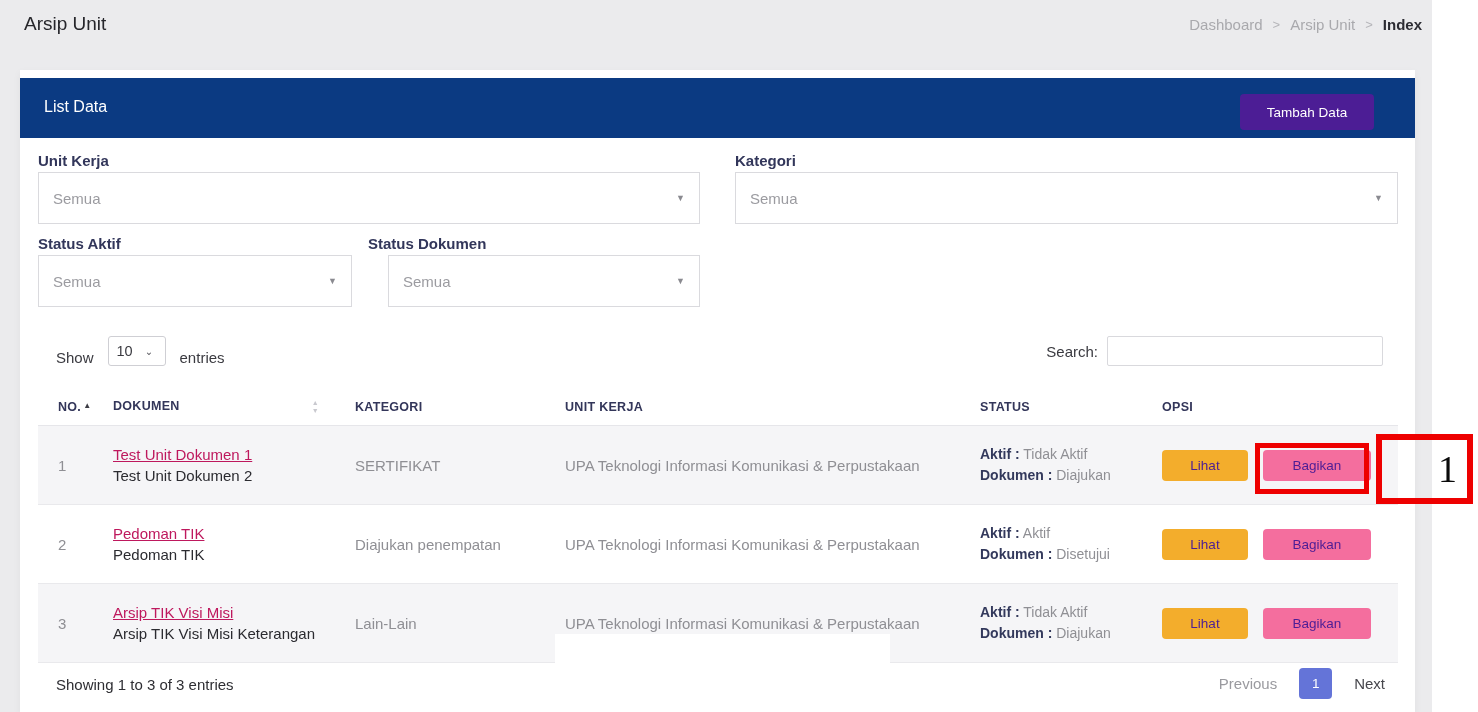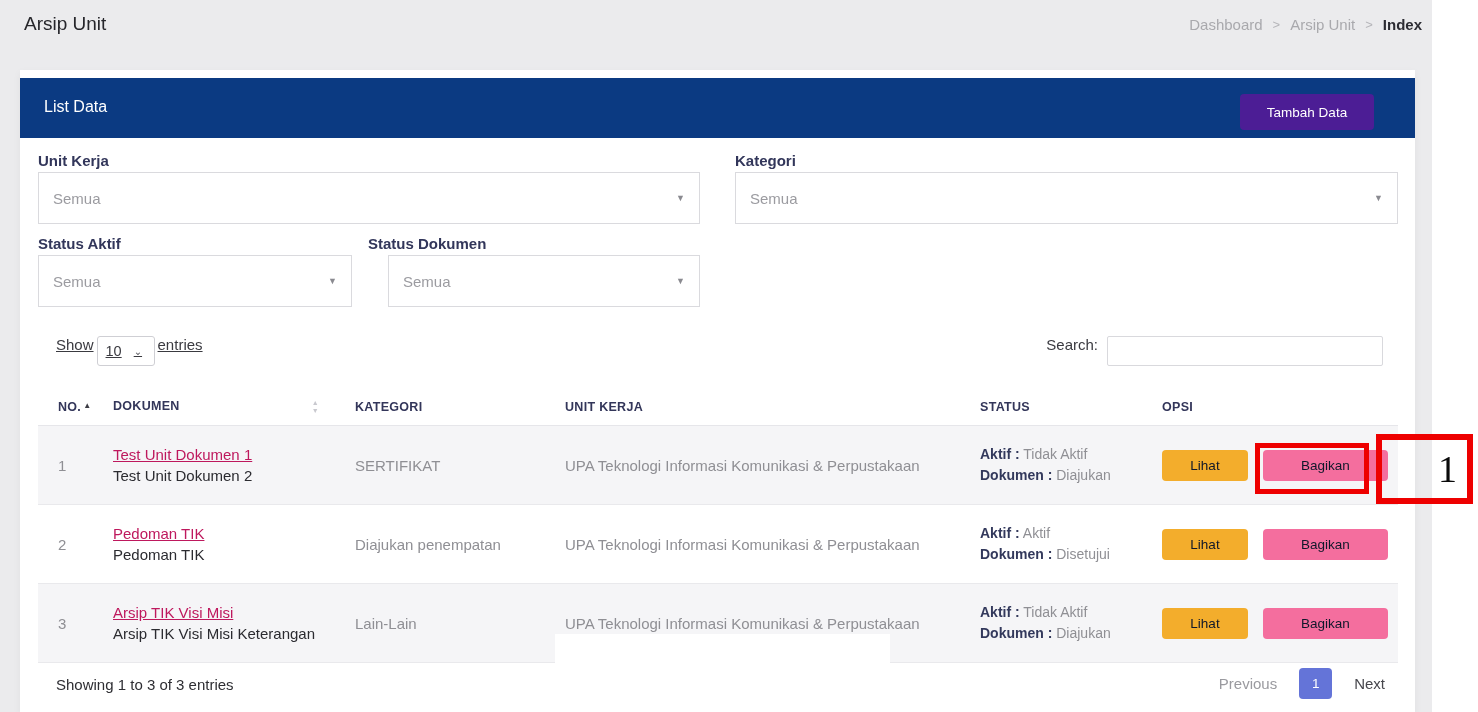--- a/index.html
+++ b/index.html
@@ -22,50 +22,50 @@
   .btn-add { position:absolute; left:1220px; top:16px; width:134px; height:36px; background:#4c1d95;
     border:none; border-radius:4px; color:#ffffff; font-size:13.5px; font-family:inherit; cursor:pointer; }
 
   
   .flabel { position:absolute; font-size:15px; font-weight:700; color:#32365a; }
   .fselect { position:absolute; height:52px; border:1px solid #dadade; background:#fff; border-radius:0;
     display:flex; align-items:center; padding:0 14px; font-size:15px; color:#9b9ba0; cursor:pointer; }
   .fselect .caret { margin-left:auto; font-size:9px; color:#8a8a90; }
 
   
-  .show-entries { position:absolute; left:36px; top:266px; height:30px; display:flex; align-items:flex-start;
-    gap:3px; font-size:15px; color:#3a3a40;text-decoration:underline; }
+  .show-entries { position:absolute; left:36px; top:266px; height:30px; display:flex; align-items:flex-end;
+    gap:14px; font-size:15px; color:#3a3a40; }
   .len-select { height:30px; min-width:58px; border:1px solid #cfcfd4; border-radius:3px; background:#fff;
     display:flex; align-items:center; gap:12px; padding:0 8px; font-size:14.5px; color:#3a3a40; cursor:pointer; }
   .len-select .chev { font-size:10px; color:#55555c; }
-  .search-wrap { position:absolute; right:32px; top:266px; height:30px; display:flex; align-items:flex-start;
+  .search-wrap { position:absolute; right:32px; top:266px; height:30px; display:flex; align-items:center;
     gap:9px; font-size:15px; color:#3a3a40; }
   .search-input { width:276px; height:30px; border:1px solid #d9d9dd; border-radius:2px; background:#fff;
     font-family:inherit; font-size:14px; padding:0 8px; color:#333; outline:none; }
 
   
   table.data { position:absolute; left:18px; top:318px; width:1360px; border-collapse:collapse; table-layout:fixed; }
   table.data th { text-align:left; font-size:12.5px; letter-spacing:0.3px; color:#33365a; font-weight:700;
     padding:11px 10px 11px 20px; border-bottom:1px solid #e6e6ea; white-space:nowrap; }
   table.data td { padding:10px 10px 10px 20px; vertical-align:middle; font-size:15px; color:#8f8f94;
     border-bottom:1px solid #e9e9ec; height:79px; }
   tr.odd td { background:#f5f5f7; }
   tr.even td { background:#ffffff; }
   .cell-no { color:#5f5f66; }
   .doc-link { color:#be185d; text-decoration:underline; display:inline-block; margin-bottom:4px; font-size:15px; }
   .doc-desc { color:#2b2b30; font-size:15px; }
   .st-line { font-size:14px; line-height:21px; white-space:nowrap; }
   .st-label { font-weight:700; color:#33395c; }
   .sort-asc { color:#3c3c44; font-size:8px; vertical-align:3px; margin-left:2px; }
   .sort-both { float:right; margin-right:6px; color:#c9c9cf; font-size:7px; line-height:7px;
     display:inline-flex; flex-direction:column; gap:1px; vertical-align:middle; }
-  .btn-lihat, .btn-bagikan { height:31px; border:none; border-radius:4px; color:#0f172a; font-size:13.5px;
+  .btn-lihat, .btn-bagikan { height:31px; border:none; border-radius:4px; color:#4c1d95; font-size:13.5px;
     font-family:inherit; cursor:pointer; }
   .btn-lihat { width:86px; background:#f3ad2c; margin-right:15px; }
-  .btn-bagikan { width:125px; background:#f46e9e; }
+  .btn-bagikan { width:108px; background:#f46e9e; }
 
   
   .table-info { position:absolute; left:36px; top:600px; font-size:15px; color:#2e2e33; line-height:30px; }
   .pagination { position:absolute; right:30px; top:598px; display:flex; align-items:center; gap:22px; font-size:15px; }
   .pg-prev { color:#9a9a9f; cursor:pointer; }
   .pg-page { width:33px; height:31px; background:#6474d8; border-radius:4px; color:#fff; font-size:13.5px;
     display:flex; align-items:center; justify-content:center; cursor:pointer; }
   .pg-next { color:#47474d; cursor:pointer; }
 
   

